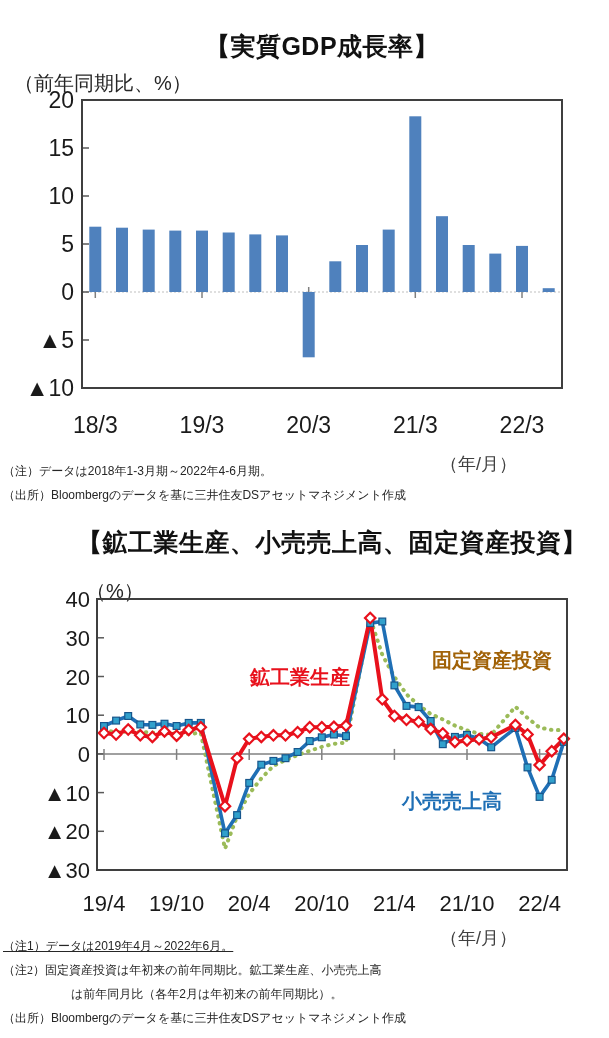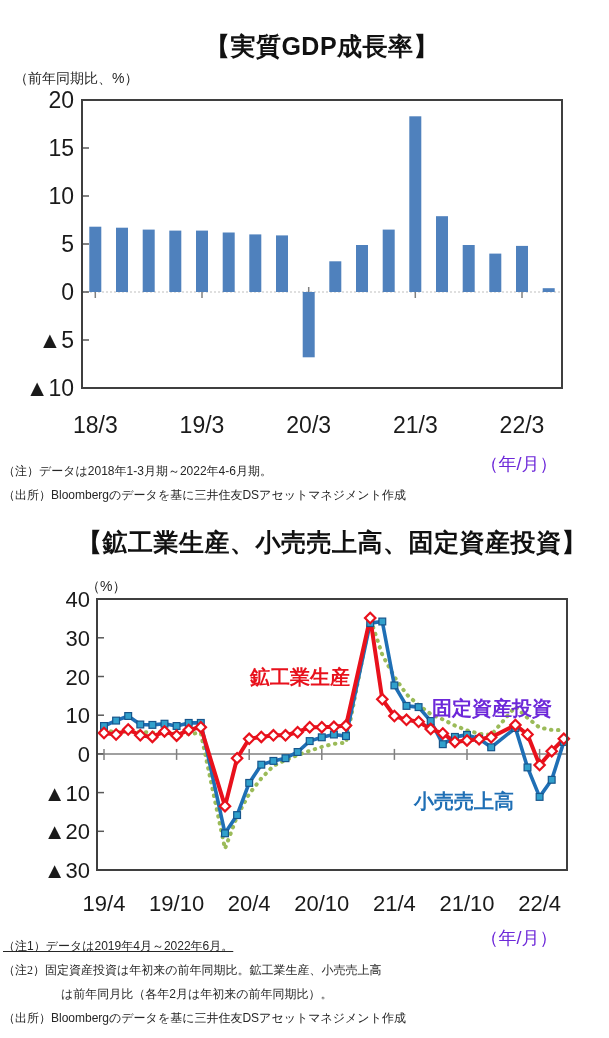--- a/index.html
+++ b/index.html
@@ -5,22 +5,22 @@
   html,body { margin:0; padding:0; }
   body {
     width:609px; height:1038px; position:relative; background:#ffffff;
     font-family:"Liberation Sans","DejaVu Sans",sans-serif; color:#1a1a1a;
     overflow:hidden;
   }
   .chart-title {
     position:absolute; text-align:center; font-weight:bold; font-size:25px;
     color:#111; letter-spacing:0.5px;
   }
-  .unit-label { position:absolute; font-size:14px; color:#262626; }
-  .axis-unit  { position:absolute; font-size:18px; color:#6d28d9; width:158px; text-align:center; }
+  .unit-label { position:absolute; font-size:20px; color:#262626; }
+  .axis-unit  { position:absolute; font-size:18px; color:#404040; width:158px; text-align:left; }
   .note-line  { position:absolute; font-size:12px; color:#262626; white-space:nowrap; }
   .note-indent { text-indent:58px; }
   .series-label { position:absolute; font-size:20px; font-weight:bold; }
   svg.chart { position:absolute; left:0; }
   svg text { font-family:"Liberation Sans","DejaVu Sans",sans-serif; fill:#1a1a1a; }
 </style>
 </head>
 <body>
 
 <div>
@@ -185,23 +185,23 @@
         <text x="104" y="911" text-anchor="middle" font-size="22">19/4</text>
         <text x="176.6" y="911" text-anchor="middle" font-size="22">19/10</text>
         <text x="249.2" y="911" text-anchor="middle" font-size="22">20/4</text>
         <text x="321.8" y="911" text-anchor="middle" font-size="22">20/10</text>
         <text x="394.4" y="911" text-anchor="middle" font-size="22">21/4</text>
         <text x="467" y="911" text-anchor="middle" font-size="22">21/10</text>
         <text x="539.6" y="911" text-anchor="middle" font-size="22">22/4</text>
       </svg>
 
     <div class="series-label" style="left:250px; top:664px; color:#e8111c;">鉱工業生産</div>
-    <div class="series-label" style="left:432px; top:647px; color:#6d28d9;margin-top:48px;">固定資産投資</div>
-    <div class="series-label" style="left:414px; top:788px; color:#1f6fb5;">小売売上高</div>
+    <div class="series-label" style="left:432px; top:647px; color:#a16207;">固定資産投資</div>
+    <div class="series-label" style="left:402px; top:788px; color:#1f6fb5;">小売売上高</div>
 
     <div class="axis-unit" style="left:440px; top:926px;">（年/月）</div>
     <div class="note-line" style="left:3px; top:938px;text-decoration:underline;">（注1）データは2019年4月～2022年6月。</div>
     <div class="note-line" style="left:3px; top:962px;font-family:Liberation Serif, serif;">（注2）固定資産投資は年初来の前年同期比。鉱工業生産、小売売上高</div>
-    <div class="note-line note-indent" style="left:3px; top:986px;">は前年同月比（各年2月は年初来の前年同期比）。</div>
+    <div class="note-line note-indent" style="left:13px; top:986px;">は前年同月比（各年2月は年初来の前年同期比）。</div>
     <div class="note-line" style="left:3px; top:1010px;">（出所）Bloombergのデータを基に三井住友DSアセットマネジメント作成</div>
   </section>
 
 </div>
 
 </body></html>

